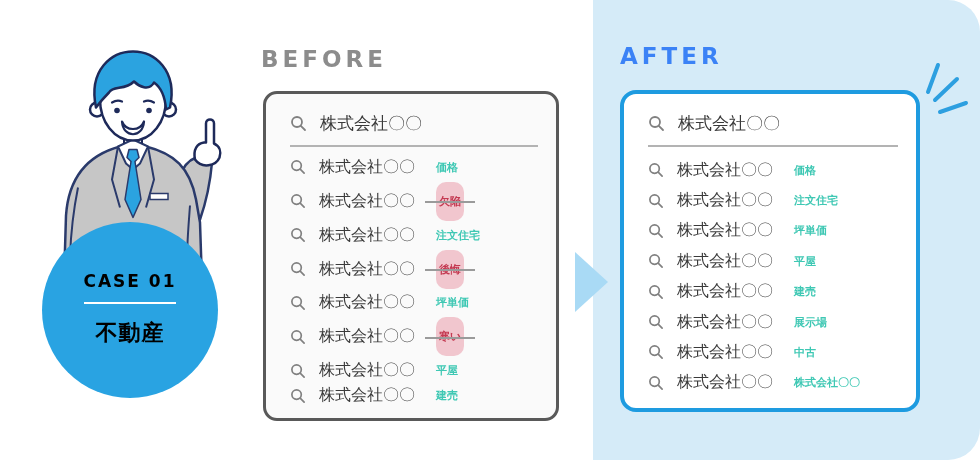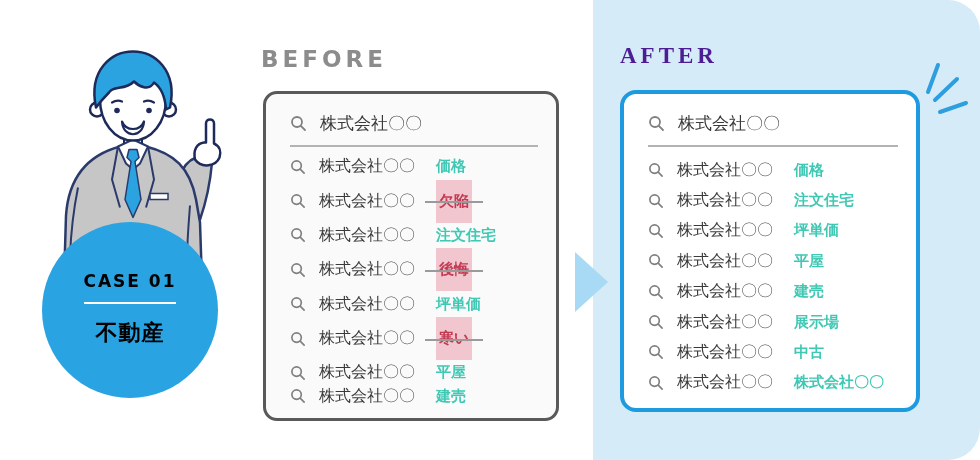--- a/index.html
+++ b/index.html
@@ -13,37 +13,37 @@
   
   .case-circle{position:absolute;left:42px;top:222px;width:176px;height:176px;border-radius:50%;
     background:#29a3e2;color:#000000;display:flex;flex-direction:column;align-items:center;justify-content:center;text-align:center;}
   .case-label{font-size:17px;font-weight:bold;letter-spacing:2px;}
   .case-divider{width:92px;height:2px;background:#ffffff;margin:11px 0 13px;}
   .case-industry{font-size:22px;font-weight:bold;line-height:1.45;letter-spacing:1px;}
 
   
   .panel-label{position:absolute;font-size:23px;font-weight:bold;letter-spacing:4px;}
   .before-label{left:261px;top:46px;color:#8c8c8c;}
-  .after-label{left:620px;top:43px;color:#4c1d95;font-family:Liberation Serif, serif;}
+  .after-label{left:620px;top:43px;color:#3b82f6;}
 
   
   .search-box{position:absolute;display:flex;flex-direction:column;box-sizing:border-box;text-align:center;}
   .before-box{left:263px;top:91px;width:296px;height:330px;background:#fafafa;border:3px solid #595959;border-radius:14px;}
   .after-box{left:620px;top:90px;width:300px;height:322px;background:#ffffff;border:4px solid #1e9be0;border-radius:16px;}
 
   .query-row{display:flex;align-items:center;gap:13px;padding:18px 18px 10px 24px;}
   .query-text{font-size:17px;color:#3a3a3a;}
   .box-divider{height:2px;background:#b3b3b3;margin:0 18px 0 24px;}
 
   .sugg-list{flex:1;display:flex;flex-direction:column;justify-content:space-around;padding:8px 12px 10px 24px;}
   .sugg-row{display:flex;align-items:center;gap:13px;}
   .base{font-size:16px;color:#3a3a3a;}
-  .kw{font-size:15px;font-weight:bold;margin-left:8px;position:relative;white-space:nowrap;}
+  .kw{font-size:11px;font-weight:bold;margin-left:8px;position:relative;white-space:nowrap;}
   .kw.positive{color:#3fc8b4;}
-  .kw.negative{color:#c43a52;background:#f1c6ce;padding:12px 3px;}
+  .kw.negative{color:#c43a52;background:#f1c6ce;padding:12px 3px;border-radius:10px;}
   .kw.negative::after{content:"";position:absolute;left:-11px;right:-11px;top:50%;height:2px;background:#9a9a9a;}
 
   .mag{display:flex;align-items:center;flex:0 0 auto;}
 
   
   .arrow{position:absolute;left:575px;top:252px;width:0;height:0;
     border-top:30px solid transparent;border-bottom:30px solid transparent;border-left:33px solid #a9daf5;}
 
   
   .sparkle{position:absolute;left:903px;top:52px;}

